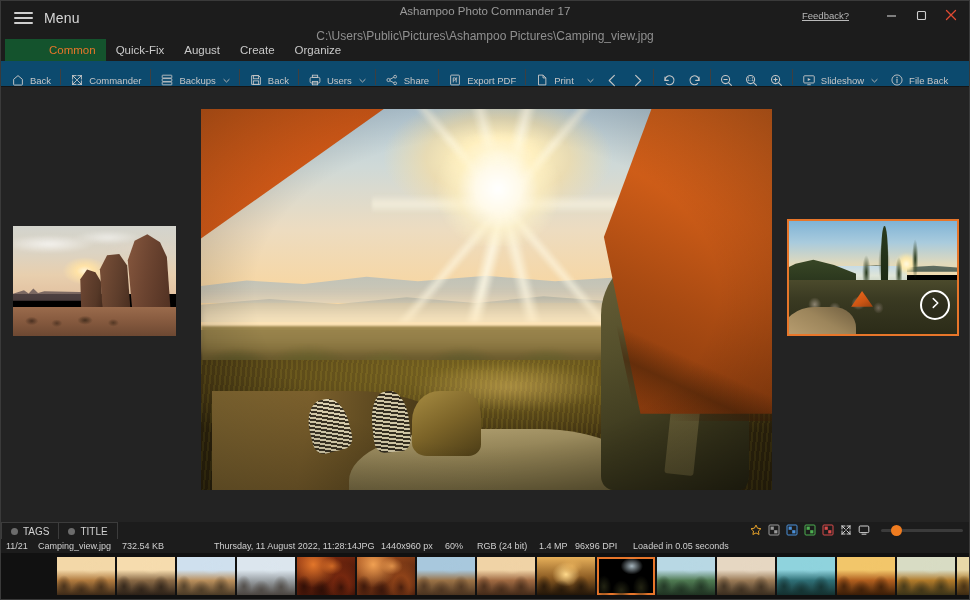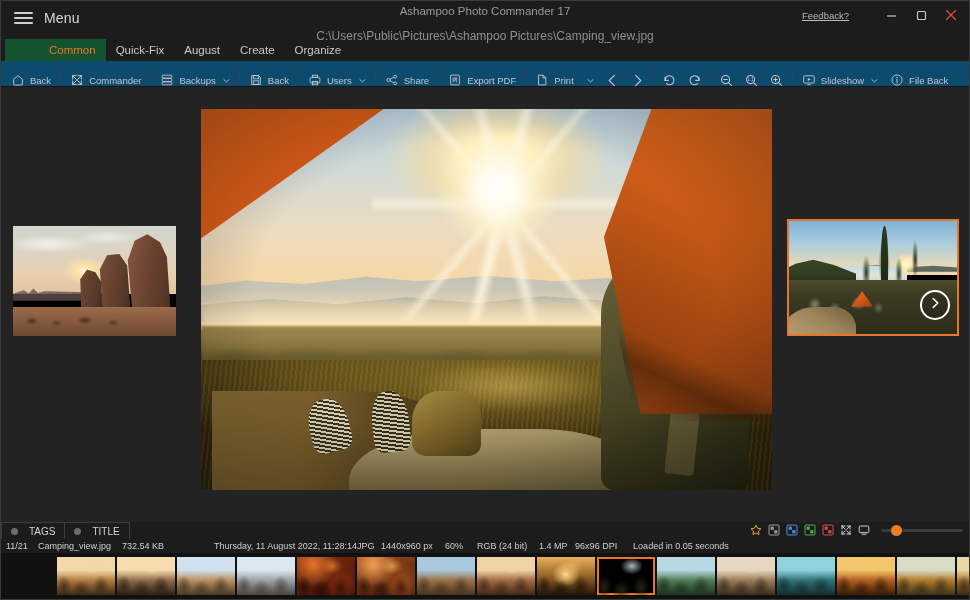--- a/index.html
+++ b/index.html
@@ -117,21 +117,21 @@
   }
 
   
   .tagbar {
     height: 17px; flex: 0 0 17px;
     background: #1c1c1c;
     display: flex; align-items: stretch;
     position: relative;
   }
   .tagtab {
-    display: flex; align-items: center; gap: 11px;
+    display: flex; align-items: center; gap: 5px;
     padding: 0 9px; font-size: 10px; color: #d2d2d2;
     border-right: 1px solid #3c3c3c;
     border-top: 1px solid #3c3c3c;
     cursor: pointer;
   }
   .tagtab:first-child { border-left: 1px solid #3c3c3c; }
   .dot { width: 7px; height: 7px; border-radius: 50%; background: #6c6c6c; display: block; }
 
   .tagbar-right {
     position: absolute; right: 6px; top: 1px;

